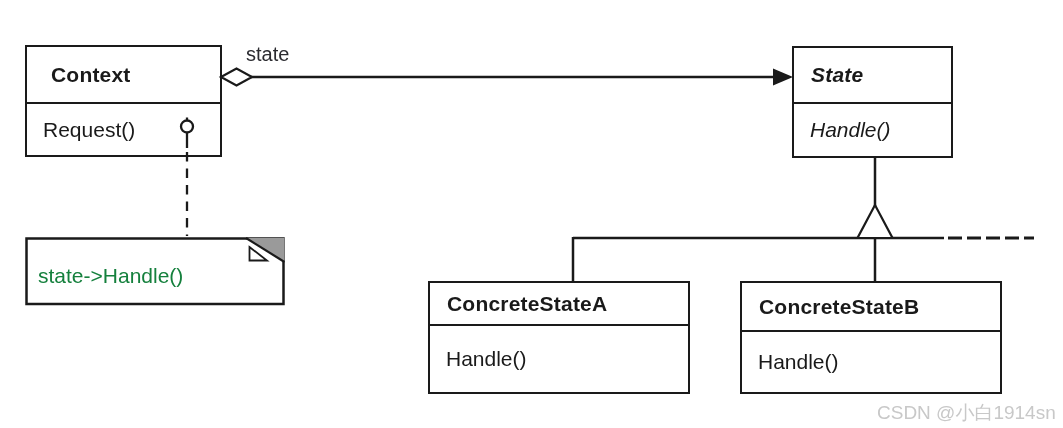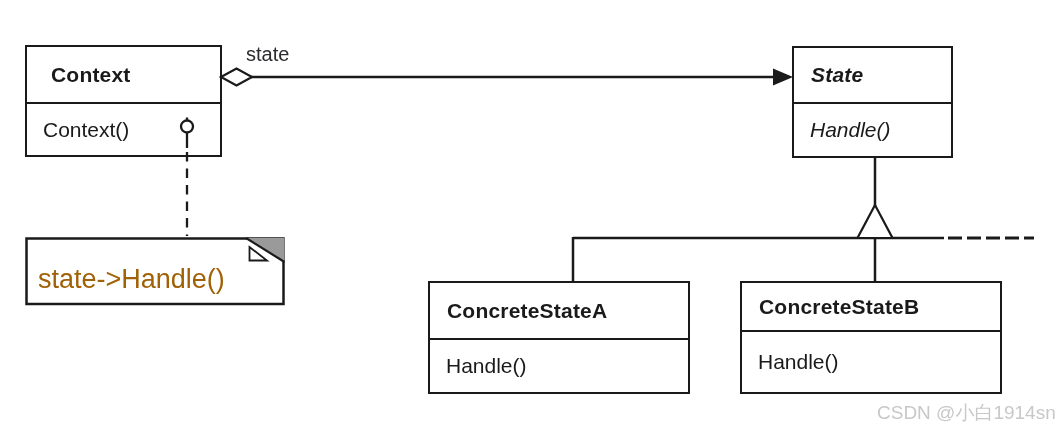--- a/index.html
+++ b/index.html
@@ -51,47 +51,47 @@
     z-index: 3;
     white-space: nowrap;
   }
   .assoc-label {
     left: 246px; top: 43px;
     font-size: 20px;
     color: #2b2b30;
   }
   .note-text {
     left: 38px; top: 264px;
-    font-size: 27px;
-    color: #a16207;
+    font-size: 21px;
+    color: #15803d;
   }
   .watermark {
     left: 877px; top: 400px;
     font-size: 19px;
     color: #c8c8c8;
     text-shadow: 1px 1px 0 rgba(255,255,255,0.9);
   }
 </style>
 </head>
 <body>
 
 <div class="stage">
 
   <div class="cls" style="left:25px; top:45px; width:197px; height:112px;">
     <div class="cls-title" style="height:57px;padding-left:24px;">Context</div>
-    <div class="cls-method">Context()</div>
+    <div class="cls-method">Request()</div>
   </div>
 
   <div class="cls" style="left:792px; top:46px; width:161px; height:112px;">
     <div class="cls-title italic" style="height:56px;">State</div>
     <div class="cls-method italic">Handle()</div>
   </div>
 
   <div class="cls" style="left:428px; top:281px; width:262px; height:113px;">
-    <div class="cls-title" style="height:57px;">ConcreteStateA</div>
+    <div class="cls-title" style="height:43px;">ConcreteStateA</div>
     <div class="cls-method">Handle()</div>
   </div>
 
   <div class="cls" style="left:740px; top:281px; width:262px; height:113px;">
     <div class="cls-title" style="height:49px;">ConcreteStateB</div>
     <div class="cls-method">Handle()</div>
   </div>
 
   <svg class="connector-layer" viewBox="0 0 1063 428">
 

